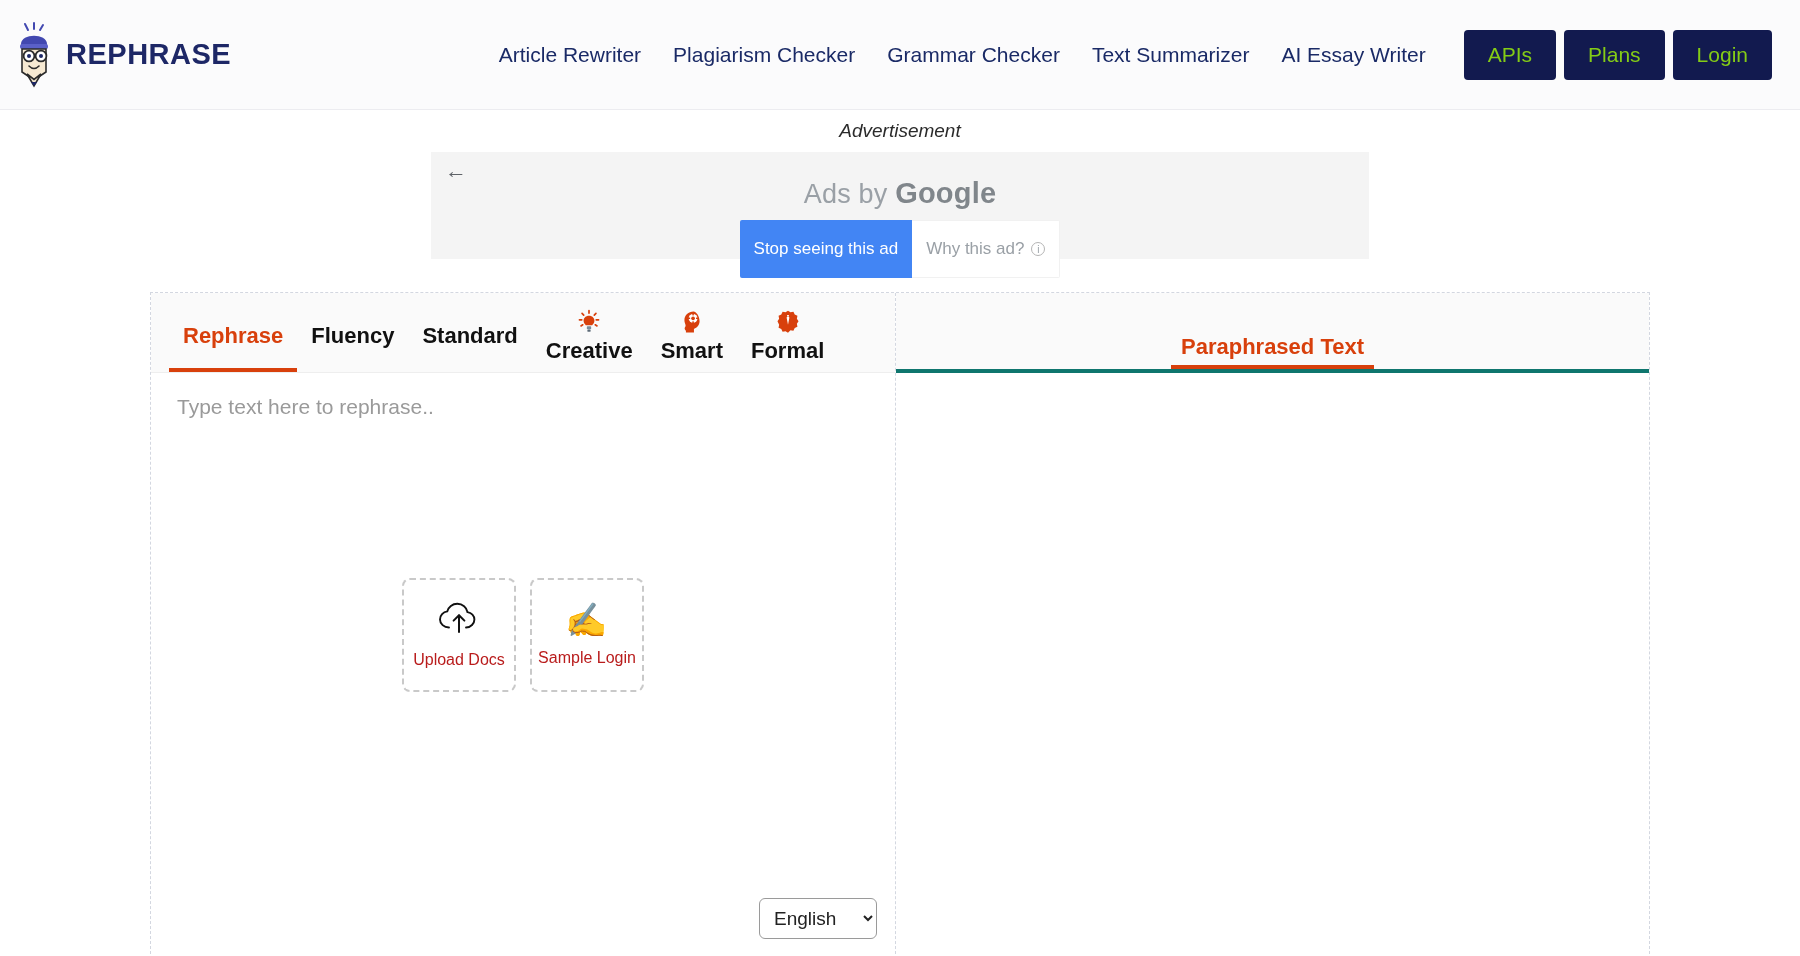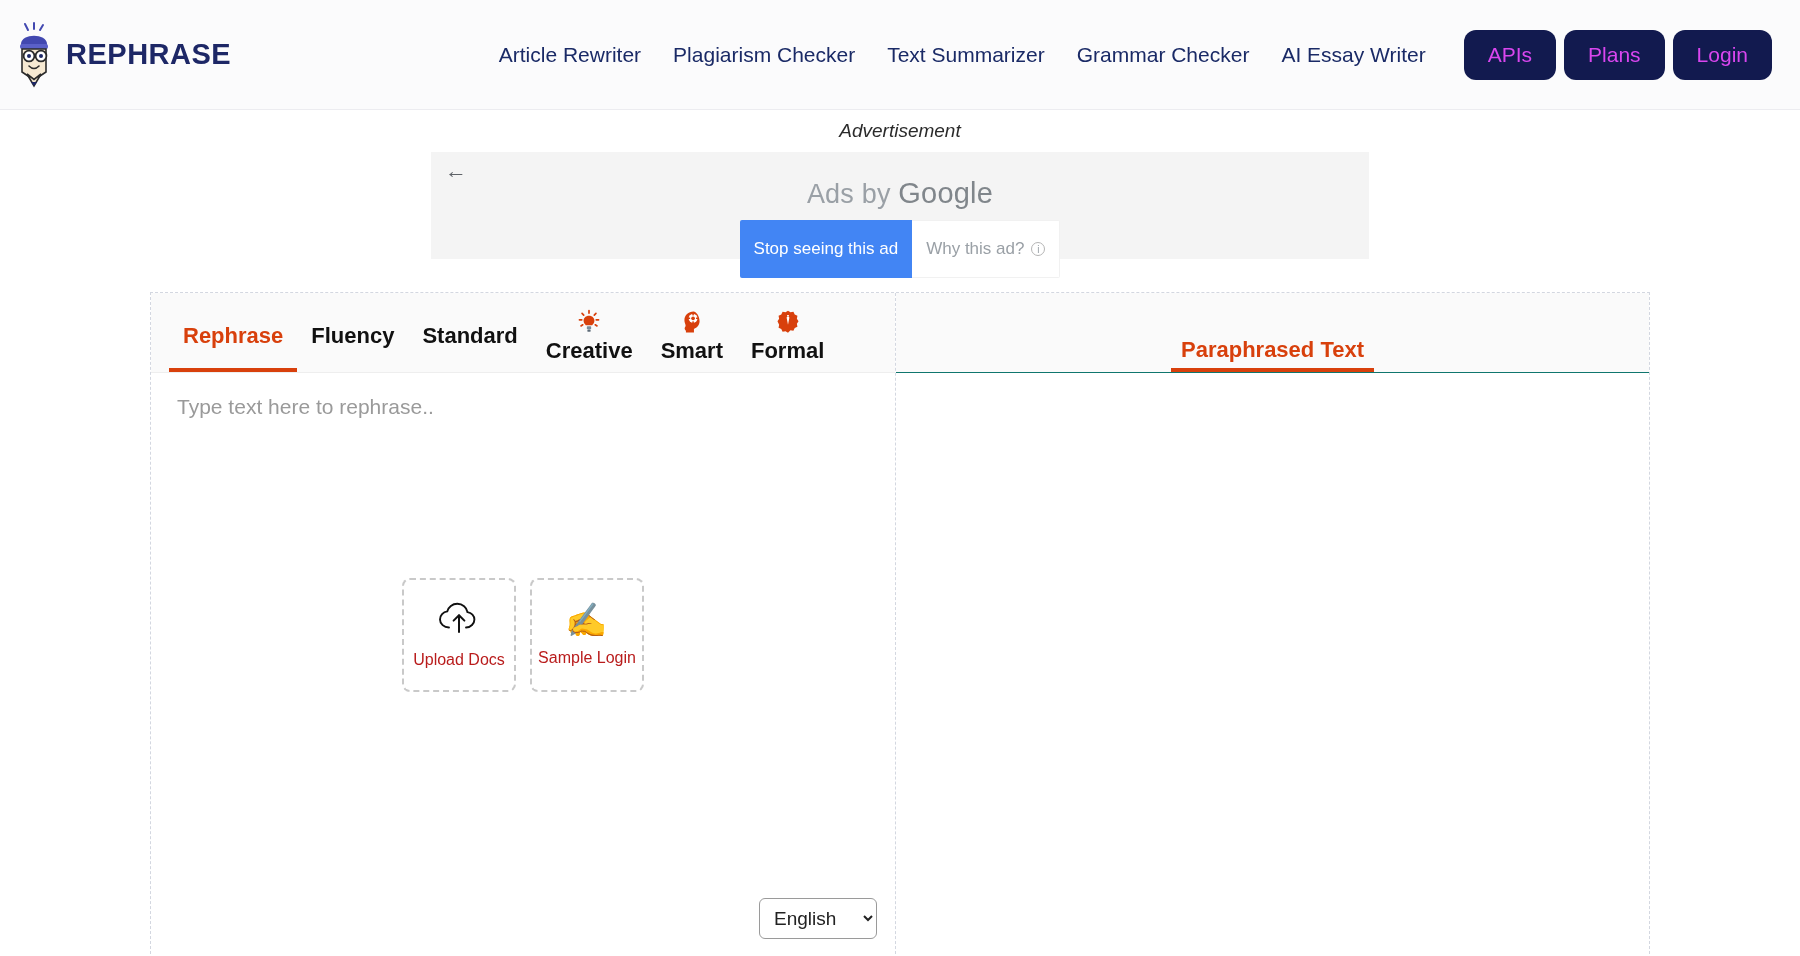--- a/index.html
+++ b/index.html
@@ -45,25 +45,25 @@
     color: #1a2a66;
     font-size: 21px;
     padding: 10px 16px;
     text-decoration: none;
     white-space: nowrap;
     cursor: pointer;
   }
   .nav-btns { display: flex; align-items: center; gap: 8px; margin-left: 22px; }
   .nav-btn {
     background: #121a4f;
-    color: #d946ef;
+    color: #84cc16;
     font-size: 21px;
     padding: 13px 24px;
     border: none;
-    border-radius: 12px;
+    border-radius: 4px;
     cursor: pointer;
     font-family: "Liberation Sans", sans-serif;
     white-space: nowrap;
     text-align: right;
   }
 
   
   .ad-wrap {
     width: 100%;
     background: #ffffff;
@@ -91,21 +91,21 @@
     cursor: pointer;
     line-height: 1;
   }
   .ads-by {
     text-align: center;
     padding-top: 25px;
     font-size: 27px;
     color: #9aa0a6;
     letter-spacing: 0.2px;
   }
-  .ads-by b { color: #80868b; font-weight: normal; font-size: 29px; }
+  .ads-by b { color: #80868b; font-weight: bold; font-size: 29px; }
   .ad-btn-row {
     display: flex;
     justify-content: center;
     margin-top: 10px;
   }
   .ad-btn-stop {
     background: #4285f4;
     color: #fff;
     font-size: 17px;
     padding: 19px 14px;
@@ -195,21 +195,21 @@
     height: 4px;
     background: #d8400c;
   }
   .tab-icon { height: 26px; display: flex; align-items: flex-end; justify-content: center; margin-bottom: 3px; }
   .tab.plain { padding-bottom: 23px; }
 
   
   .right-head {
     height: 80px;
     background: #fafafa;
-    border-bottom: 1px solid #0f766e;
+    border-bottom: 4px solid #0f766e;
     display: flex;
     align-items: flex-end;
     justify-content: center;
   }
   .right-head-tab {
     position: relative;
     padding: 0 10px 9px 10px;
     cursor: pointer;
   }
   .right-head-tab span {
@@ -307,22 +307,22 @@
 
         <path d="M15 44 Q20 49 25 44" stroke="#2b2b2b" stroke-width="1.6" fill="none" stroke-linecap="round"></path>
       </svg>
     </span>
     <span class="brand-name">REPHRASE</span>
   </div>
 
   <nav class="nav">
     <a class="nav-link">Article Rewriter</a>
     <a class="nav-link">Plagiarism Checker</a>
+    <a class="nav-link">Grammar Checker</a>
     <a class="nav-link">Text Summarizer</a>
-    <a class="nav-link">Grammar Checker</a>
     <a class="nav-link">AI Essay Writer</a>
     <div class="nav-btns">
       <button class="nav-btn">APIs</button>
       <button class="nav-btn">Plans</button>
       <button class="nav-btn">Login</button>
     </div>
   </nav>
 </div>
 
 <div class="ad-wrap">

